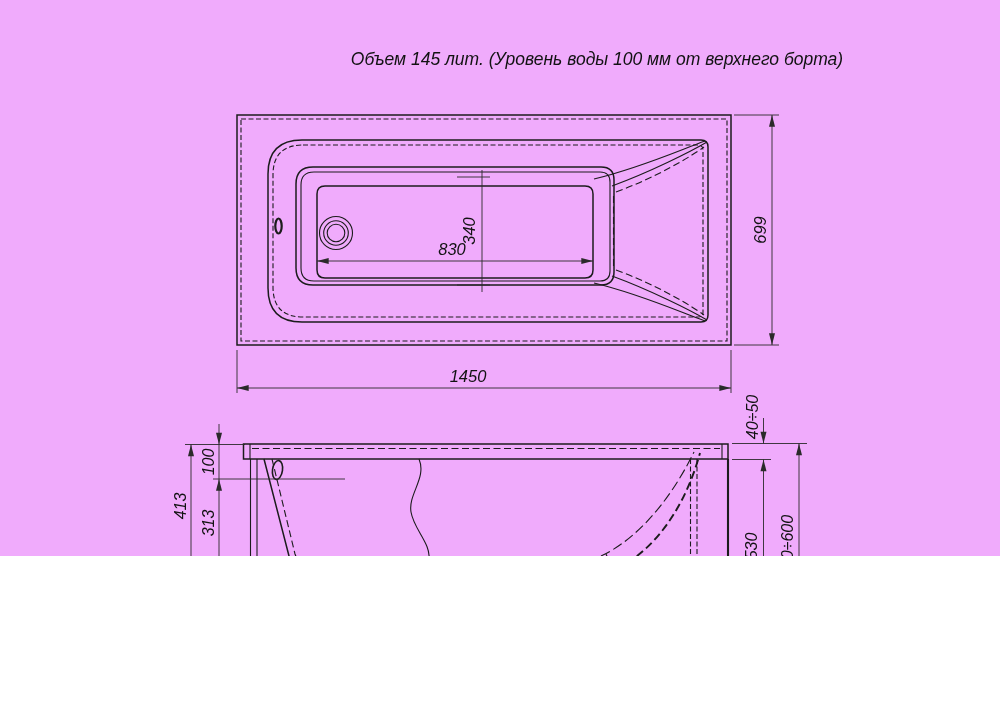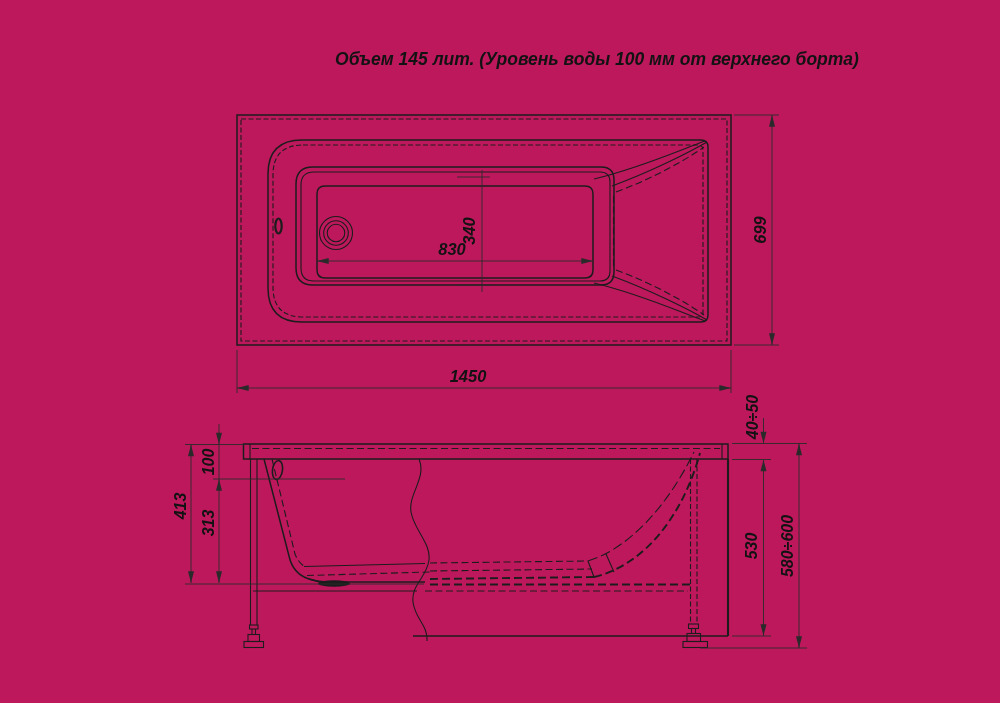--- a/index.html
+++ b/index.html
@@ -1,17 +1,17 @@
 <!DOCTYPE html>
 <html><head>
 <meta charset="utf-8">
 <style>
   html,body{margin:0;padding:0;background:#fff;}
-  #page{position:relative;width:1000px;height:703px;background:#be185d;overflow:hidden;
-        font-family:"Liberation Sans",sans-serif;font-weight:bold;}
+  #page{position:relative;width:1000px;height:556px;background:#f0abfc;overflow:hidden;
+        font-family:"Liberation Sans",sans-serif;}
   svg text{fill:#121212;font-family:"Liberation Sans",sans-serif;font-style:italic;}
   .s1{stroke:#1c1c1c;stroke-width:1.5;fill:none;stroke-linecap:butt;}
   .s2{stroke:#1c1c1c;stroke-width:1.1;fill:none;}
   .dim{stroke:#2a2a2a;stroke-width:0.9;fill:none;}
   .dash{stroke-dasharray:7 3.5;}
   .fdash{stroke-dasharray:5 2.5;}
   .ldash{stroke-dasharray:10 4;}
   .thk{stroke-width:2.1;}
   .thkd{stroke-width:1.9;stroke-dasharray:8 4;}
   .arr{fill:#2a2a2a;stroke:none;}

